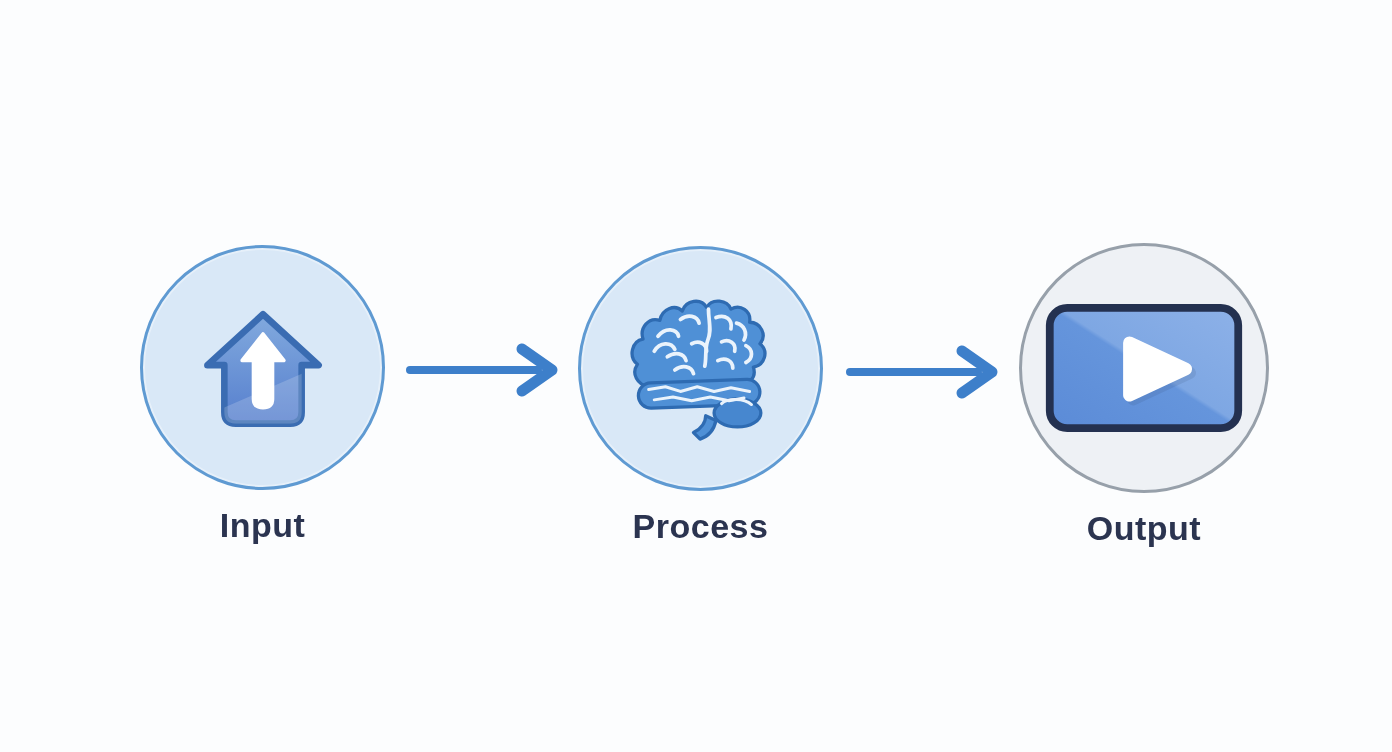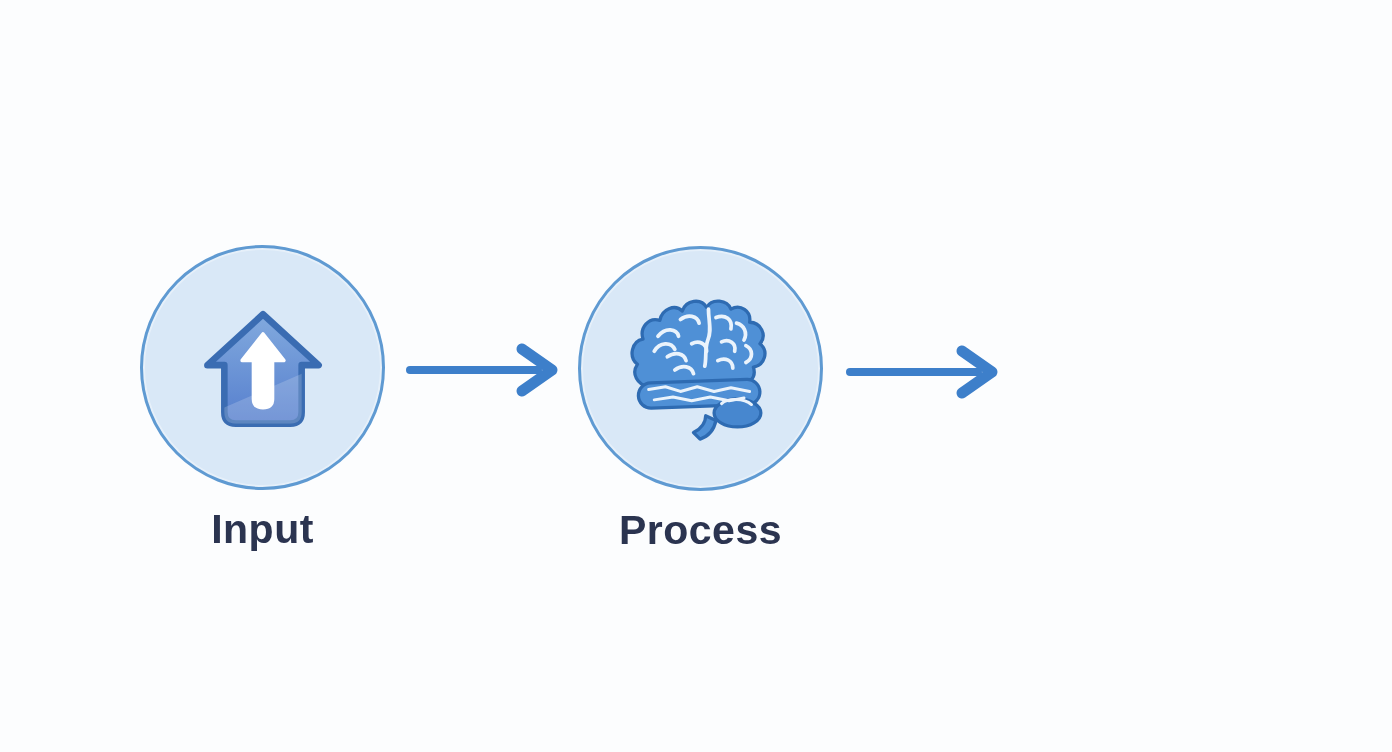--- a/index.html
+++ b/index.html
@@ -36,21 +36,21 @@
     box-shadow: inset 0 0 0 2px rgba(255,255,255,0.35);
   }
   .circle.gray {
     width: 250px;
     height: 250px;
     background: #eef1f5;
     border: 3px solid #97a0aa;
   }
   .stage-label {
     margin-top: 16px;
-    font-size: 41px;
+    font-size: 34px;
     font-weight: 800;
     letter-spacing: 0.5px;
     color: #2b3450;
     text-align: center;
     width: 100%;
   }
   .arrow {
     position: absolute;
   }
   svg { display: block; }
@@ -134,14 +134,34 @@
     <div class="stage-label">Process</div>
   </div>
 
   <div class="arrow" style="left:842px; top:342px;">
     <svg width="172" height="60" viewBox="0 0 172 60">
       <line x1="8" y1="30" x2="136" y2="30" stroke="#3d7fca" stroke-width="8" stroke-linecap="round"></line>
       <path d="M120 9 L150 30 L120 51" fill="none" stroke="#3d7fca" stroke-width="11" stroke-linecap="round" stroke-linejoin="round"></path>
     </svg>
   </div>
 
+  <div class="node" style="left:1019px; top:243px; width:250px;">
+    <div class="circle gray">
+      <span>
+        <svg width="206" height="136" viewBox="0 0 210 140" aria-hidden="true">
+          <defs>
+            <linearGradient id="gVid" x1="0" y1="1" x2="1" y2="0">
+              <stop offset="0" stop-color="#5b8bd7"></stop>
+              <stop offset="0.5" stop-color="#6595dc"></stop>
+              <stop offset="0.52" stop-color="#7ea7e3"></stop>
+              <stop offset="1" stop-color="#8db1e8"></stop>
+            </linearGradient>
+          </defs>
+          <rect x="8" y="8" width="194" height="124" rx="18" fill="url(#gVid)" stroke="#243150" stroke-width="8"></rect>
+          <path d="M90 44 L148 71 L90 98 Z" fill="#2b3e63" opacity="0.35" transform="translate(4,4)" stroke="#2b3e63" stroke-opacity="0.35" stroke-width="13" stroke-linejoin="round"></path>
+          <path d="M90 44 L148 71 L90 98 Z" fill="#ffffff" stroke="#ffffff" stroke-width="13" stroke-linejoin="round"></path>
+        </svg>
+      </span>
+    </div>
+    <div class="stage-label">Output</div>
+  </div>
 
 </div>
 
 </body></html>

